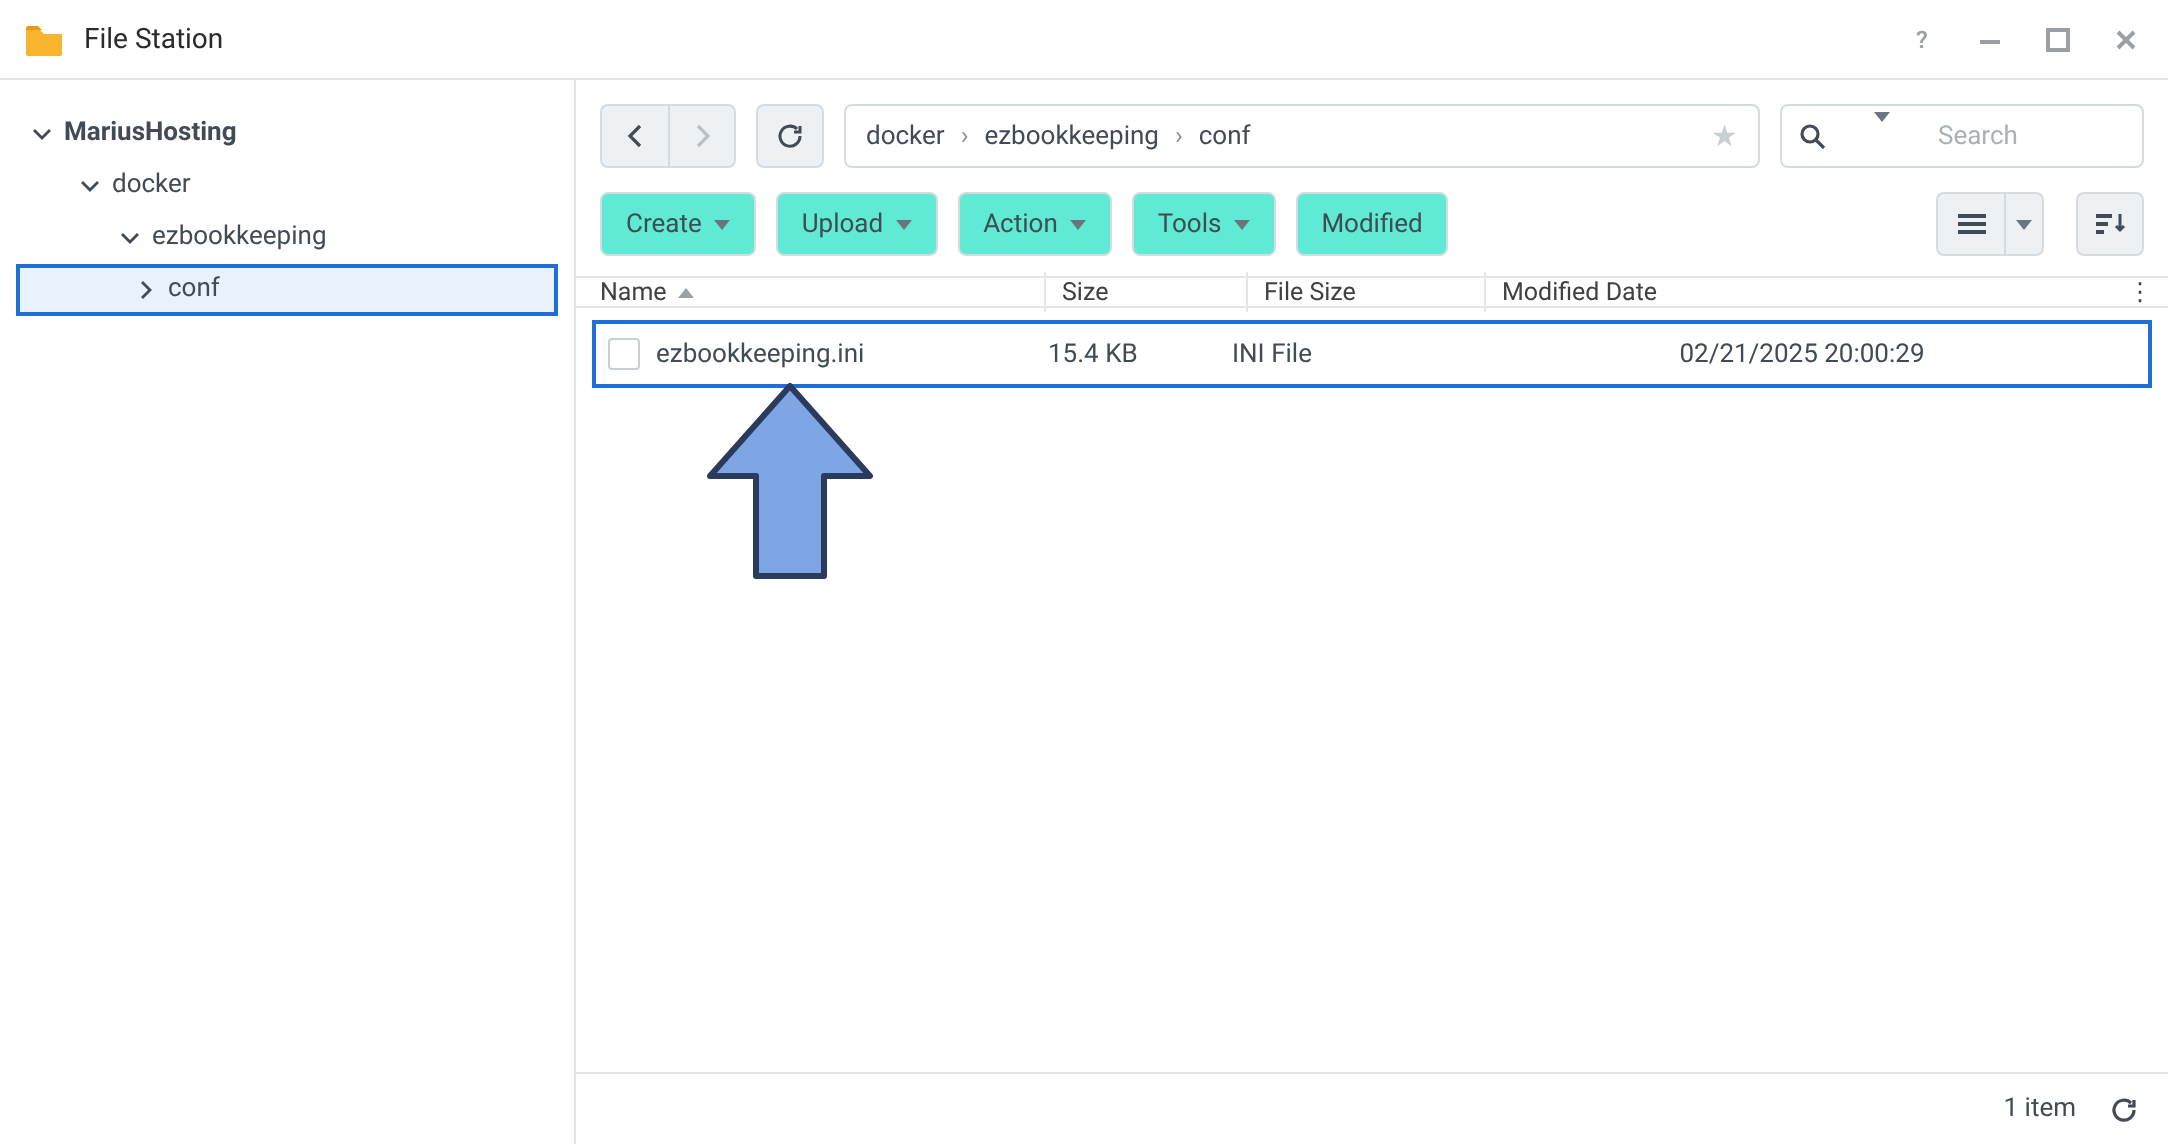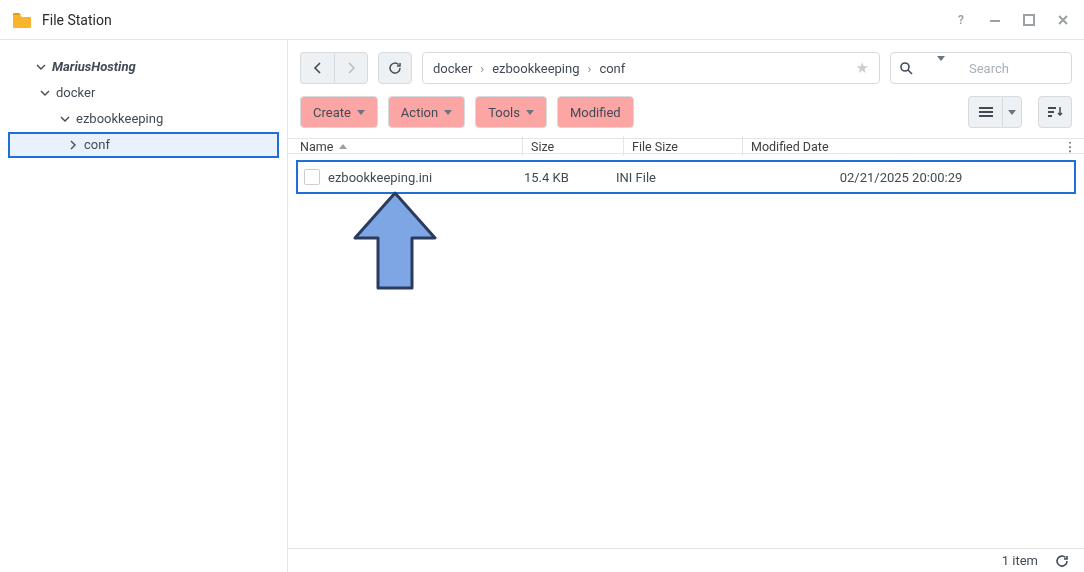--- a/index.html
+++ b/index.html
@@ -73,21 +73,21 @@
       white-space: nowrap;
     }
     .tree-row .toggle {
       width: 10px;
       display: inline-flex;
       align-items: center;
       justify-content: center;
       margin-right: 6px;
       color: #414b55;
     }
-    .tree-row.root { padding-left: 36px; font-weight: 700; font-style: italic; }
+    .tree-row.root { padding-left: 16px; font-weight: 700; }
     .tree-row.lvl1 { padding-left: 40px; }
     .tree-row.lvl2 { padding-left: 60px; }
     .tree-row.lvl3 { padding-left: 66px; }
     .tree-row.selected-box {
       border: 2px solid #1e6fd6;
       background: #e8f1fc;
       margin: 0 8px 0 8px;
       padding-left: 58px;
       height: 26px;
     }
@@ -184,21 +184,21 @@
     .toolbar2 {
       display: flex;
       align-items: center;
       gap: 10px;
       padding: 6px 12px 10px 12px;
     }
     .btn {
       height: 32px;
       padding: 0 12px;
       border: 1px solid #d6dbe0;
-      background: #fca5a5;
+      background: #5eead4;
       border-radius: 4px;
       display: inline-flex;
       align-items: center;
       gap: 6px;
       font-size: 13px;
       color: #414b55;
       cursor: default;
     }
     .caret-down {
       width: 0; height: 0;
@@ -291,21 +291,21 @@
     
     .arrow-overlay {
       position: absolute;
       left: 350px;
       top: 188px;
       pointer-events: none;
     }
 
     
     .statusbar {
-      height: 24px;
+      height: 36px;
       border-top: 1px solid #e5e5e5;
       display: flex;
       align-items: center;
       justify-content: flex-end;
       padding: 0 14px;
       font-size: 13px;
       color: #414b55;
       gap: 16px;
       margin-top: auto;
     }
@@ -423,20 +423,24 @@
         <input type="text" placeholder="Search" style="">
       </div>
     </div>
 
     <div class="toolbar2">
       <span class="btn">
         <span>Create</span>
         <span class="caret-down"></span>
       </span>
       <span class="btn">
+        <span>Upload</span>
+        <span class="caret-down"></span>
+      </span>
+      <span class="btn">
         <span>Action</span>
         <span class="caret-down"></span>
       </span>
       <span class="btn">
         <span>Tools</span>
         <span class="caret-down"></span>
       </span>
       <span class="btn">
         <span>Modified</span>
       </span>

